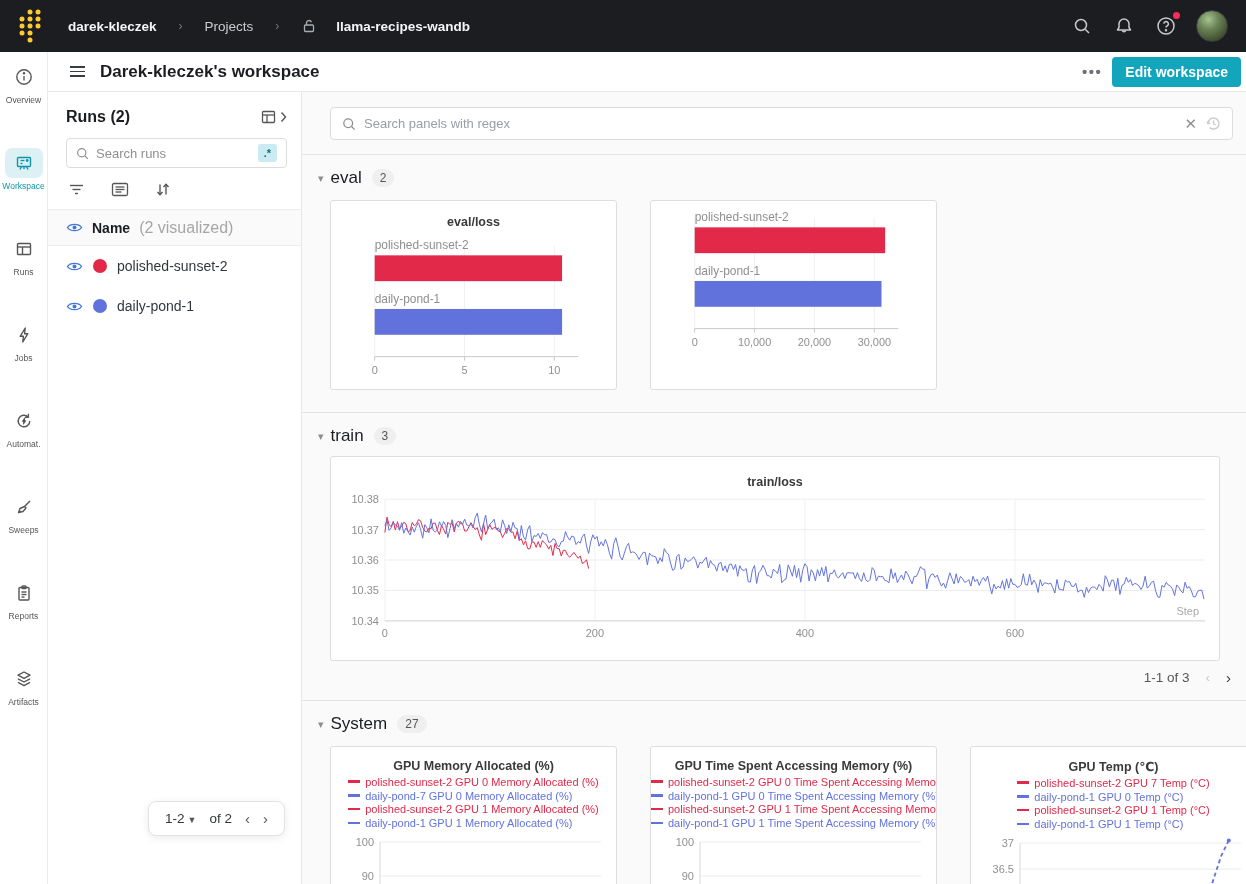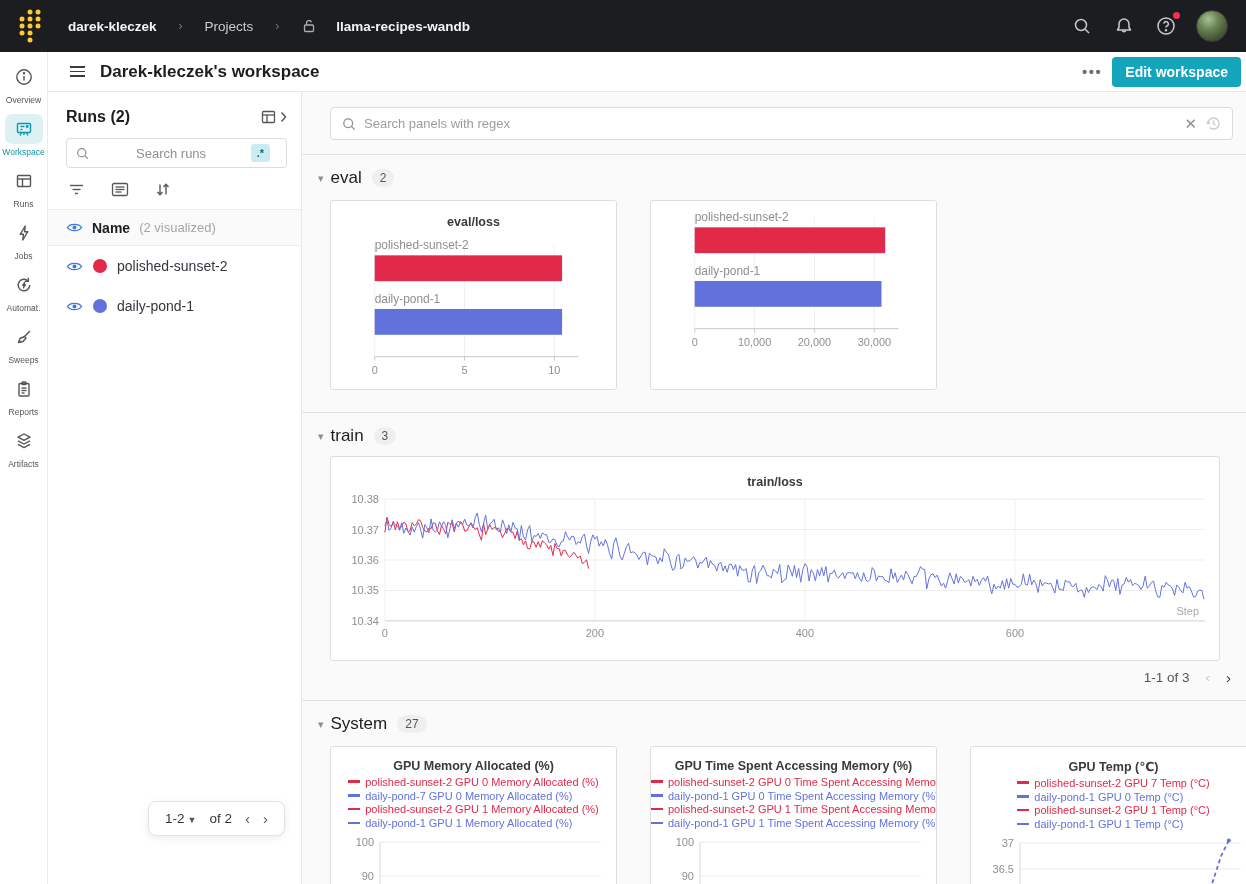--- a/index.html
+++ b/index.html
@@ -19,21 +19,21 @@
     cursor:pointer; position:relative; margin-left:6px; }
   .notifdot { position:absolute; top:2px; right:2px; width:11px; height:11px; border-radius:50%;
     background:#FA2B56; border:2px solid #1B1D21; }
   .avatar { width:32px; height:32px; border-radius:50%; margin-left:12px; cursor:pointer;
     background:radial-gradient(circle at 38% 28%, #a7c491 0%, #6b8457 35%, #41502f 75%, #2a331f 100%);
     border:1px solid #3a3d42; }
 
   
   .below { display:flex; height:832px; }
   .rail { width:48px; border-right:1px solid #ECECEC; display:flex; flex-direction:column;
-    align-items:center; padding-top:10px; flex-shrink:0; }
+    align-items:center; padding-top:10px; flex-shrink:0;gap:34px; }
   .rail-item { width:48px; display:flex; flex-direction:column; align-items:center;
     margin-bottom:9px; cursor:pointer; }
   .rail-ic { width:38px; height:30px; display:flex; align-items:center; justify-content:center; border-radius:7px; }
   .rail-item .lbl { font-size:8.5px; color:#565656; margin-top:3px; }
   .rail-item.active .rail-ic { background:#DDF1F5; }
   .rail-item.active .lbl { color:#0C96AA; }
   .rail-item.active svg * { stroke:#0C96AA; }
 
   .right-col { flex:1; display:flex; flex-direction:column; }
   .ws-header { height:40px; display:flex; align-items:center; padding:0 16px 0 16px;
@@ -48,32 +48,32 @@
     border-radius:4px; padding:7px 13px; cursor:pointer; }
 
   .content-row { flex:1; display:flex; overflow:hidden; }
 
   
   .runs-panel { width:254px; border-right:1px solid #E8E8E8; flex-shrink:0; position:relative; background:#fff; }
   .runs-head { display:flex; align-items:center; padding:16px 14px 10px 18px; }
   .runs-title { font-size:16px; font-weight:700; color:#1B1D21; flex:1; }
   .runs-expand { display:flex; align-items:center; cursor:pointer; color:#565656; gap:1px; }
   .runs-search { margin:2px 14px 0 18px; height:30px; border:1px solid #DCDCDC; border-radius:4px;
-    display:flex; align-items:center; padding:0 16px 0 8px; background:#fff;gap:40px; }
+    display:flex; align-items:center; padding:0 9px 0 8px; background:#fff; }
   .runs-search input { border:none; outline:none; flex:1; font-size:13px; margin-left:6px;
     color:#33373D; font-family:inherit; min-width:0; }
   .runs-search input::placeholder { color:#8F8F8F; }
   .regex-pill { background:#C9EBF1; color:#0E6E7C; font-size:11px; font-weight:700;
     padding:3px 6px; border-radius:3px; cursor:pointer; }
   .runs-tools { display:flex; gap:26px; padding:14px 18px 12px 20px; border-bottom:1px solid #EDEDED; }
   .tool { cursor:pointer; display:flex; }
   .name-row { display:flex; align-items:center; gap:9px; height:36px; padding:0 18px;
     background:#FAFAFA; border-bottom:1px solid #EDEDED; }
   .name-row .nm { font-size:14px; font-weight:700; color:#1B1D21; }
-  .name-row .viz { font-size:13px; color:#A6A6A6; }
+  .name-row .viz { font-size:16px; color:#A6A6A6; }
   .run-row { display:flex; align-items:center; gap:10px; height:40px; padding:0 18px; cursor:pointer; }
   .run-dot { width:14px; height:14px; border-radius:50%; flex-shrink:0; }
   .run-name { font-size:14px; color:#33373D; }
   .runs-pager { position:absolute; left:100px; bottom:48px; background:#fff; border:1px solid #E2E2E2;
     border-radius:8px; box-shadow:0 2px 8px rgba(0,0,0,.08); display:flex; align-items:center;
     gap:13px; padding:9px 16px; font-size:13.5px; color:#33373D; }
   .runs-pager .caret { font-size:9px; color:#565656; margin-left:3px; }
   .pg-arrow { cursor:pointer; color:#565656; font-size:15px; line-height:1; }
 
   

